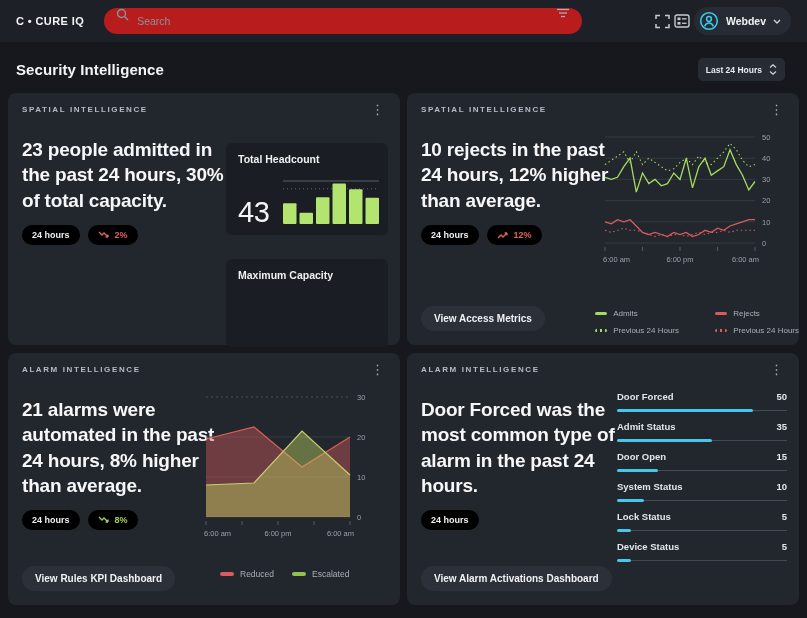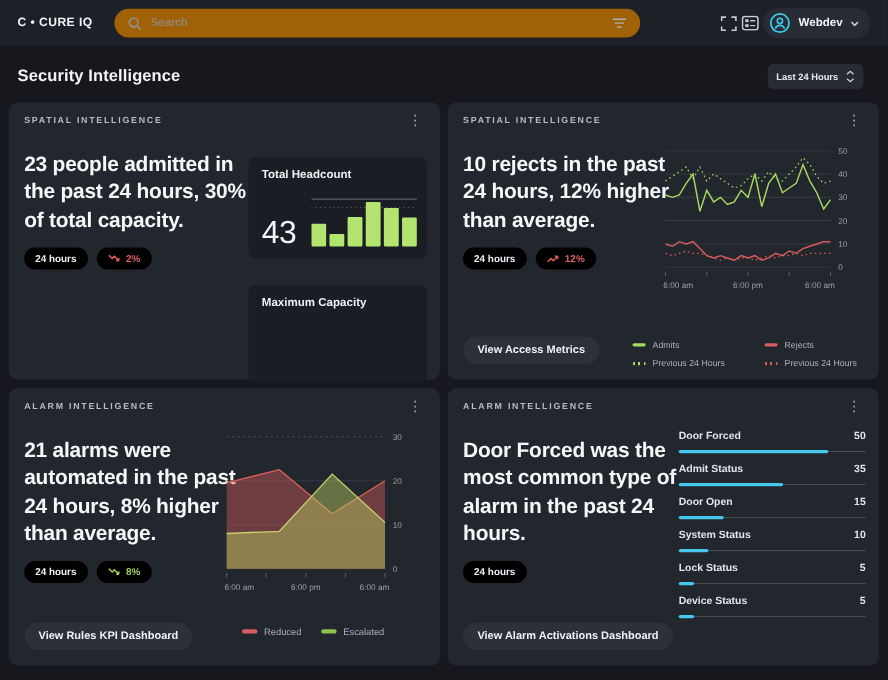--- a/index.html
+++ b/index.html
@@ -10,22 +10,22 @@
     font-family:"Liberation Sans", sans-serif;
     overflow:hidden;
   }
   
   .topbar {
     height:42px; background:#1d2127;
     display:flex; align-items:center; padding:0 16px; gap:14px;
   }
   .logo { font-size:11px; font-weight:800; letter-spacing:0.4px; white-space:nowrap; }
   .search {
-    flex:0 0 478px; height:26px; background:#a16207; border-radius:14px;
-    display:flex; align-items:center; padding:0 12px; gap:8px; margin-left:6px;
+    flex:0 0 478px; height:26px; background:#b91c1c; border-radius:14px;
+    display:flex; padding:0 12px; gap:8px; margin-left:6px;
   }
   .search input {
     flex:1; background:transparent; border:none; outline:none;
     color:#d6d9dd; font-size:10.5px; font-family:"Liberation Sans", sans-serif;
   }
   .search input::placeholder { color:#8b929c; }
   .topbar-right { margin-left:auto; display:flex; align-items:center; gap:4px; }
   .iconbtn { background:none; border:none; cursor:pointer; display:flex; align-items:center; }
   .user-pill {
     height:28px; background:#272c34; border:none; border-radius:15px; cursor:pointer;
@@ -79,21 +79,21 @@
   .panel-label { font-size:10.5px; font-weight:bold; color:#eef0f2; }
   .panel-value { position:absolute; left:12px; bottom:6px; font-size:29px; font-weight:400; letter-spacing:-0.5px; }
   .panel-value.big { font-size:33px; bottom:8px; }
   #headcount-chart { position:absolute; right:9px; bottom:9px; }
   
   #access-chart { position:absolute; right:8px; top:34px; }
   #alarm-chart  { position:absolute; right:8px; top:30px; }
   svg text { font-family:"Liberation Sans", sans-serif; }
   
   .legend2 {
-    position:absolute; right:20px; bottom:10px;
+    position:absolute; right:0; bottom:10px;
     display:grid; grid-template-columns:120px auto; row-gap:8px;
   }
   .legend-item { display:flex; align-items:center; gap:6px; font-size:8px; color:#a9b0b9; }
   .sw { width:12px; height:3px; border-radius:2px; display:inline-block; flex:0 0 auto; }
   .sw.lg { width:14px; height:4px; }
   .legend3 { position:absolute; left:212px; bottom:26px; display:flex; gap:18px; }
   .legend3 .legend-item { font-size:8.5px; }
   
   .alarm-list { position:absolute; right:12px; top:38px; width:170px; }
   .alarm-row { margin-bottom:9px; }

